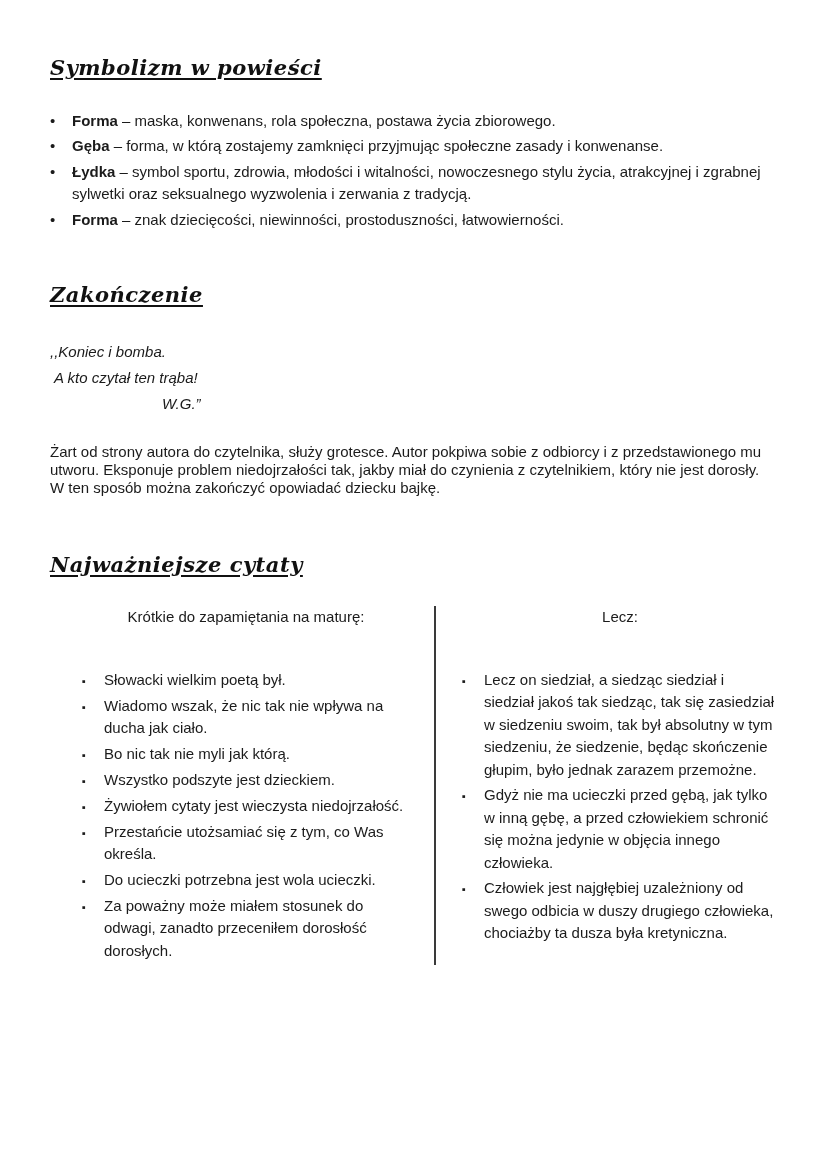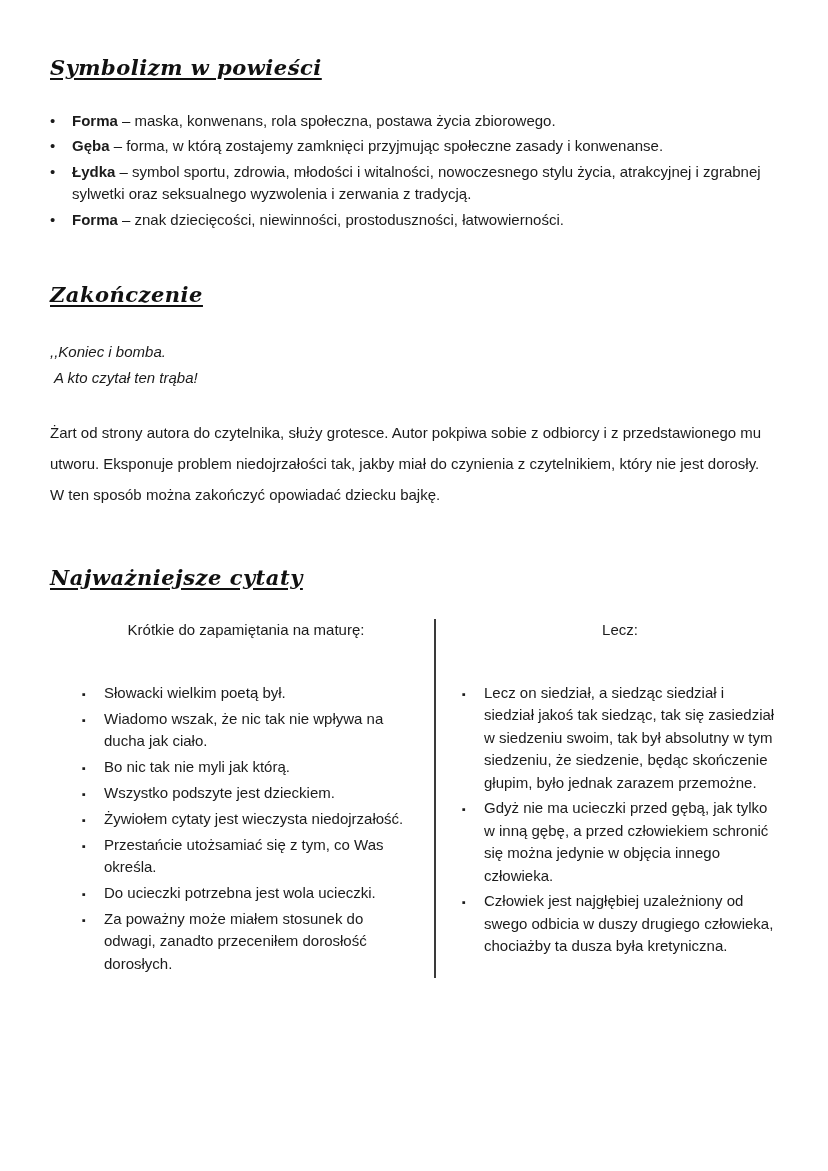--- a/index.html
+++ b/index.html
@@ -47,21 +47,21 @@
   .dot-list .content { flex: 1; padding-right: 10px; }
   .dot-list .term { font-weight: bold; }
 
   
   .quote-block { font-style: italic; margin-top: 0; }
   .quote-line { line-height: 26px; }
   .quote-line.l2 { padding-left: 4px; }
   .quote-line.l3 { padding-left: 112px; }
   .ending-paragraph {
     margin-top: 26px;
-    line-height: 31px;
+    line-height: 18px;
     padding-right: 6px;
   }
 
   
   .columns {
     display: flex;
     margin-left: 32px;
     margin-right: 2px;
   }
   .col { }
@@ -117,20 +117,21 @@
         <span class="bullet">•</span>
         <span class="content"><b class="term">Forma</b><span> – znak dziecięcości, niewinności, prostoduszności, łatwowierności.</span></span>
       </li>
     </ul>
 
   <h1 class="script-heading h-ending">Zakończenie</h1>
 
   <div class="quote-block">
     <div class="quote-line l1">,,Koniec i bomba.</div>
     <div class="quote-line l2">A kto czytał ten trąba!</div>
+    <div class="quote-line l3">W.G.”</div>
   </div>
 
   <p class="ending-paragraph">Żart od strony autora do czytelnika, służy grotesce. Autor pokpiwa sobie z odbiorcy i z przedstawionego mu utworu. Eksponuje problem niedojrzałości tak, jakby miał do czynienia z czytelnikiem, który nie jest dorosły. W ten sposób można zakończyć opowiadać dziecku bajkę.</p>
 
   <h1 class="script-heading h-quotes">Najważniejsze cytaty</h1>
 
   <div class="columns">
 
     <div class="col col-left">
       <div class="col-header">Krótkie do zapamiętania na maturę:</div>

